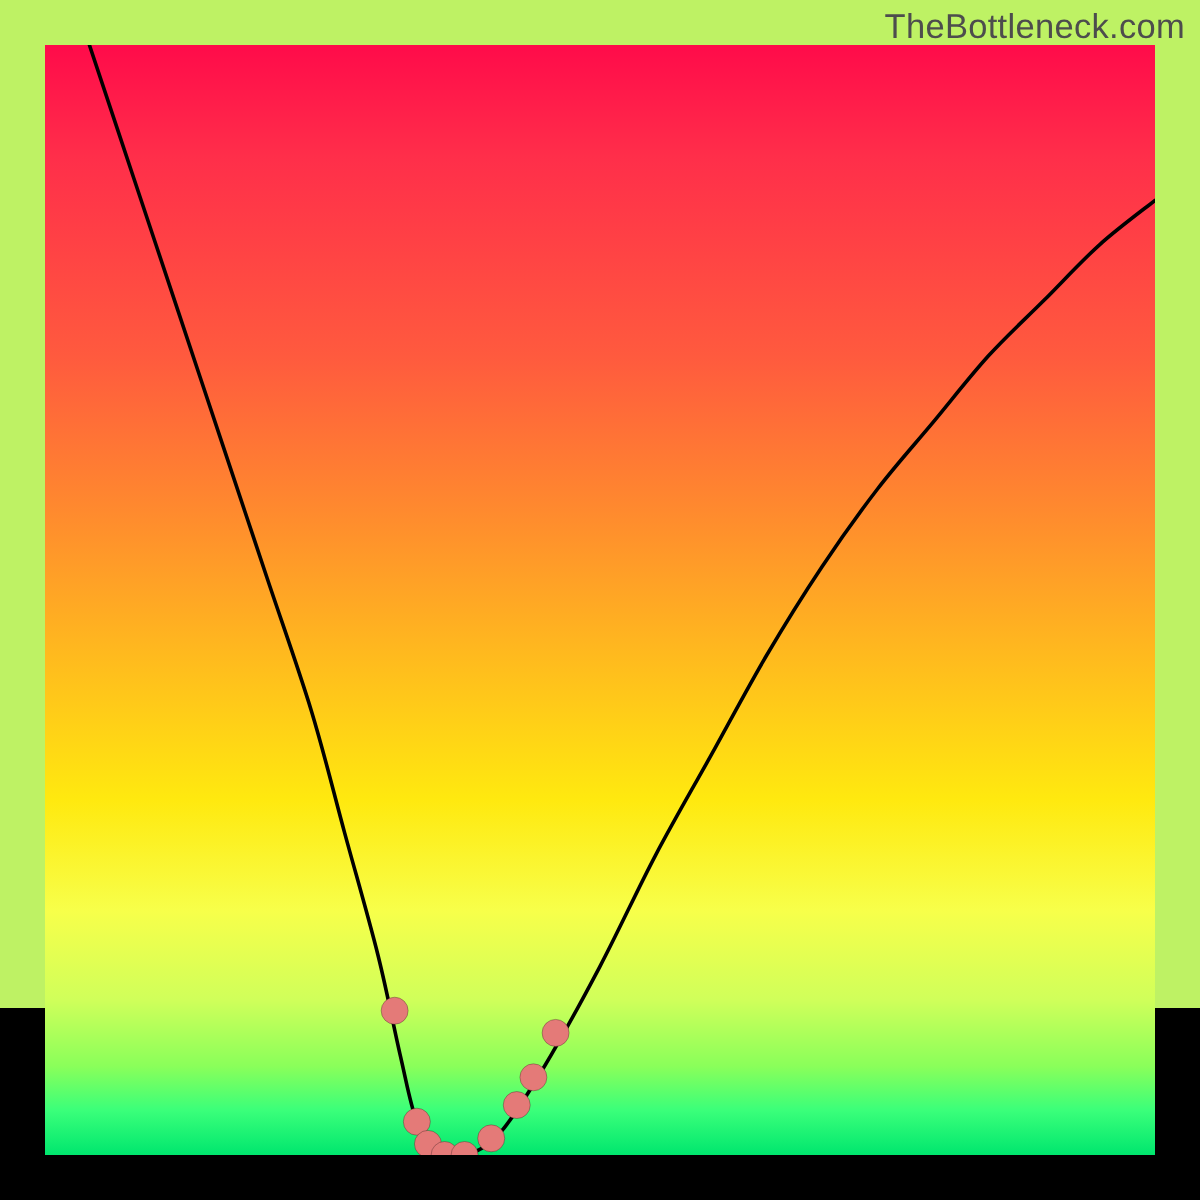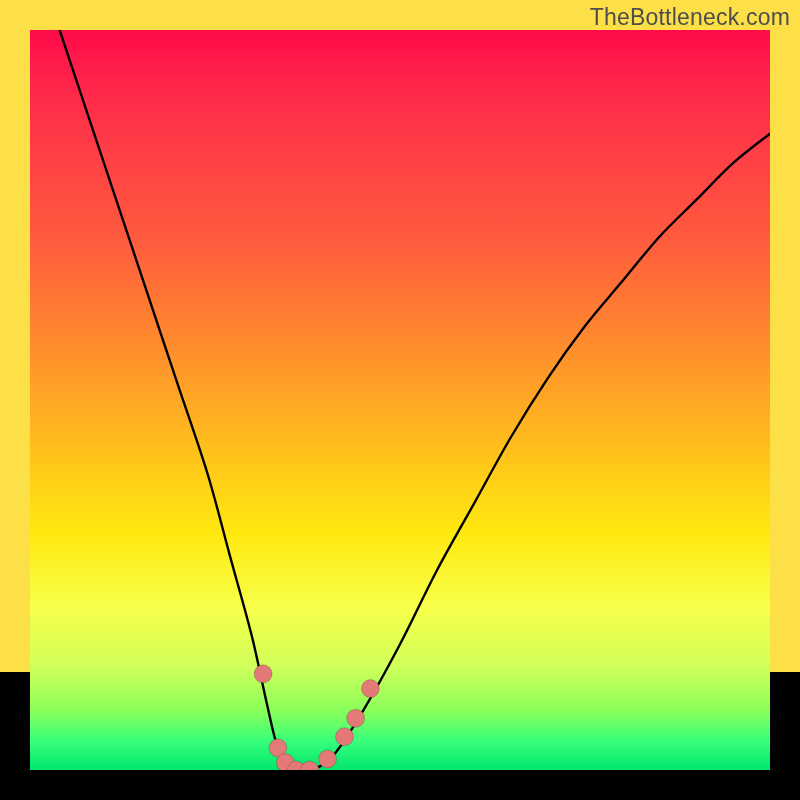--- a/index.html
+++ b/index.html
@@ -10,21 +10,21 @@
     background: #000;
     overflow: hidden;
     font-family: Arial, Helvetica, sans-serif;
   }
   .frame {
     position: absolute;
     left: 0;
     top: 0;
     width: 800px;
     height: 672px;
-    background: #fde047;
+    background: #bef264;
   }
   .plot {
     position: absolute;
     left: 30px;
     top: 30px;
     width: 740px;
     height: 740px;
     
     background: linear-gradient(
       to bottom,

